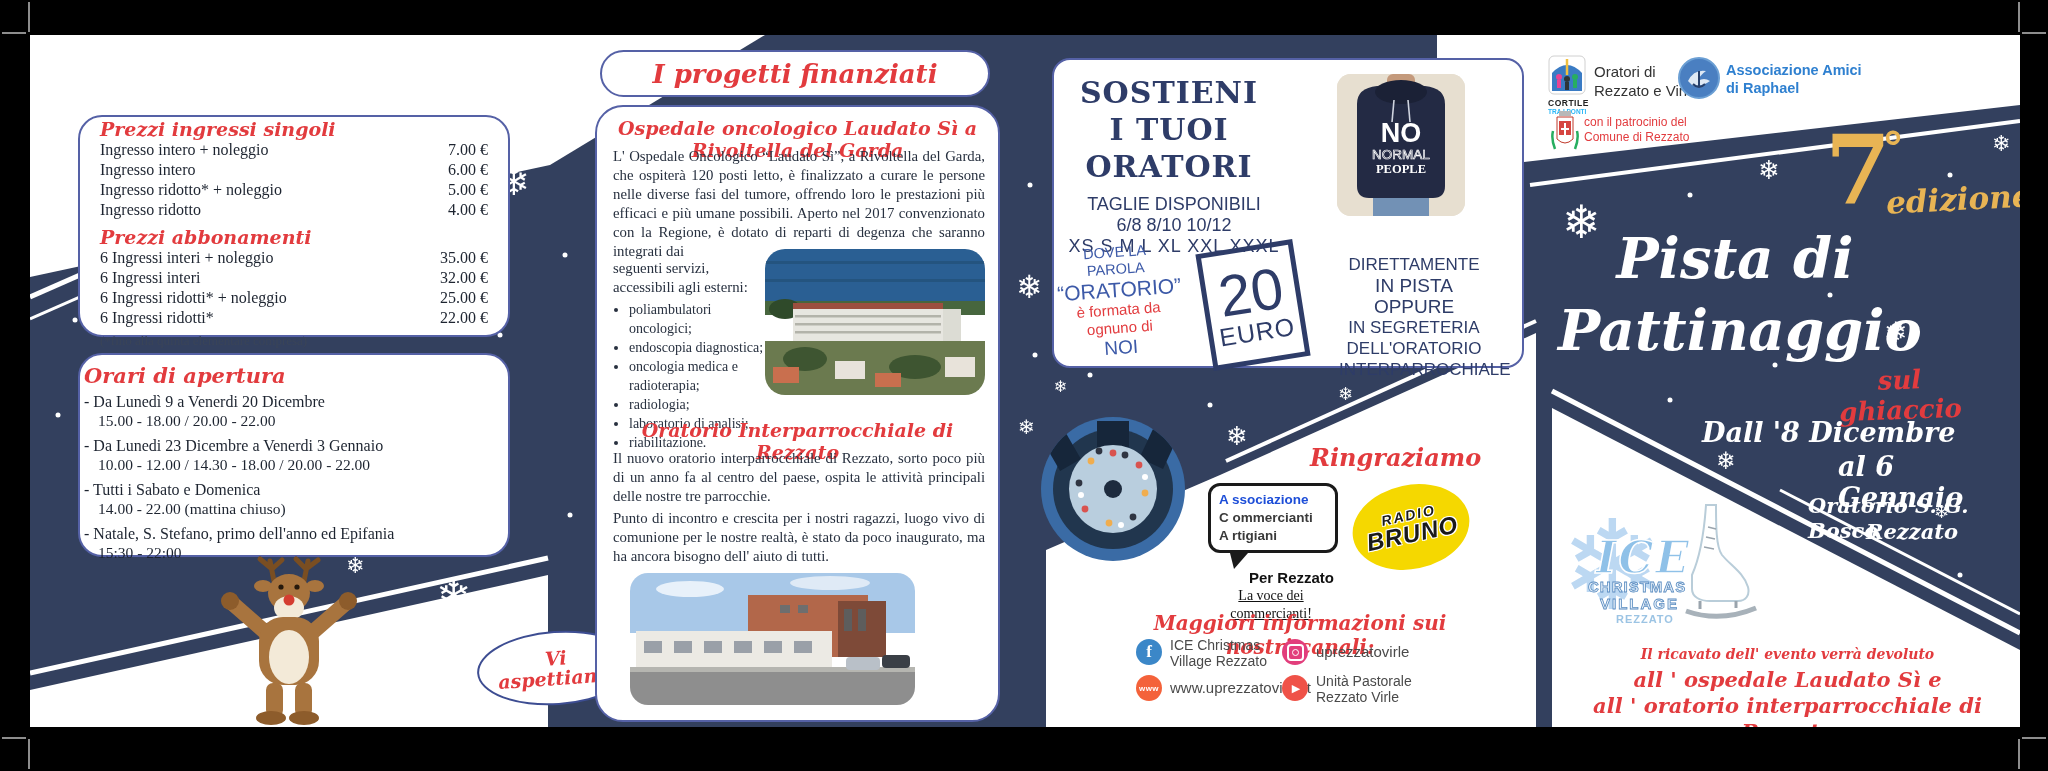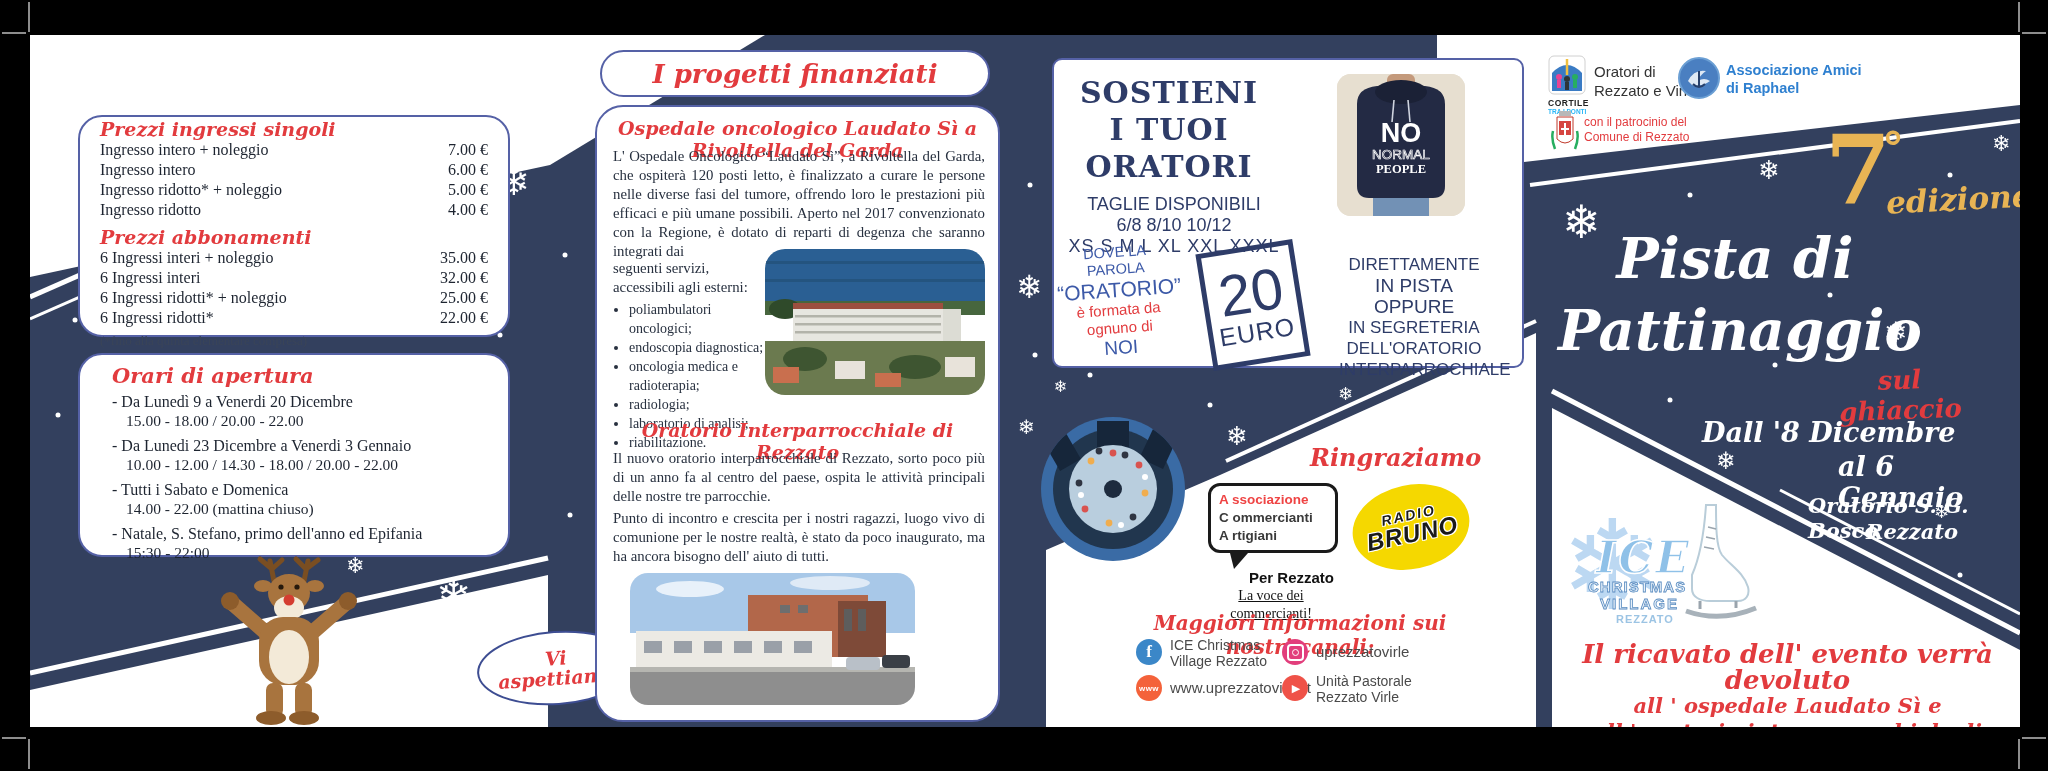--- a/index.html
+++ b/index.html
@@ -118,21 +118,21 @@
           <span>6 Ingressi ridotti* + noleggio</span>
           <span>25.00 €</span>
         </div>
       <div class="price-row">
           <span>6 Ingressi ridotti*</span>
           <span>22.00 €</span>
         </div>
       <div style="font:13px/17px 'Liberation Serif',serif;color:#3a4458;margin-top:4px">(*fino alla quinta elementare compresa)</div>
     </div>
 
-    <div class="wbox" style="left:48px;top:318px;width:432px;height:204px;padding:8px 32px">
+    <div class="wbox" style="left:48px;top:318px;width:432px;height:204px;padding:8px 4px">
       <div class="sec-head" style="font-size:21px;margin-bottom:4px">Orari di apertura</div>
       <div style="margin-bottom:6px">
         <div class="hours-days">- Da Lunedì 9 a Venerdi 20 Dicembre</div>
         <div class="hours-times">15.00 - 18.00 / 20.00 - 22.00</div>
       </div>
       <div style="margin-bottom:6px">
         <div class="hours-days">- Da Lunedi 23 Dicembre a Venerdi 3 Gennaio</div>
         <div class="hours-times">10.00 - 12.00 / 14.30 - 18.00 / 20.00 - 22.00</div>
       </div>
       <div style="margin-bottom:6px">
@@ -242,21 +242,21 @@
           <rect x="134" y="68" width="18" height="12" fill="#9aa0a8"></rect>
           <rect x="164" y="68" width="18" height="12" fill="#9aa0a8"></rect>
           <rect x="0" y="96" width="285" height="36" fill="#8e8e8e"></rect>
           <rect x="0" y="94" width="285" height="5" fill="#b5b5b0"></rect>
           <rect x="216" y="84" width="34" height="13" rx="4" fill="#b9c0c8"></rect>
           <rect x="252" y="82" width="28" height="13" rx="4" fill="#3a3f46"></rect>
         </svg>
       </div>
     </div>
 
-    <div class="wbox" style="left:1022px;top:23px;width:472px;height:310px;border-radius:10px">
+    <div class="wbox" style="left:1022px;top:23px;width:472px;height:310px;border-radius:18px">
       <div class="abs" style="left:10px;top:14px;width:210px">
         <div class="sost-line">SOSTIENI</div>
         <div class="sost-line">I TUOI</div>
         <div class="sost-line">ORATORI</div>
       </div>
       <div class="abs" style="left:10px;top:134px;width:220px">
         <div class="hand" style="font-size:18px;line-height:21px">TAGLIE DISPONIBILI</div>
         <div class="hand" style="font-size:18px;line-height:21px">6/8 8/10 10/12</div>
         <div class="hand" style="font-size:18px;line-height:21px;letter-spacing:1px">XS S M L XL XXL XXXL</div>
       </div>
@@ -325,21 +325,21 @@
             <circle cx="104" cy="60" r="3"></circle>
             <circle cx="80" cy="108" r="3"></circle>
           </g>
       </svg>
     </div>
 
     <div class="abs script t-red" style="left:1280px;top:408px;width:170px;text-align:center;font-size:24px">Ringraziamo</div>
 
     <div class="abs" style="left:1178px;top:448px;width:130px">
       <div style="background:#fff;border:3px solid #1a1a1a;border-radius:12px;padding:5px 8px;width:108px">
-        <div style="font:600 13.5px/18px 'Liberation Sans',sans-serif;color:#ef4444">A ssociazione</div>
+        <div style="font:600 13.5px/18px 'Liberation Sans',sans-serif;color:#1d4ed8">A ssociazione</div>
         <div style="font:600 13.5px/18px 'Liberation Sans',sans-serif;color:#3a3a3a">C ommercianti</div>
         <div style="font:600 13.5px/18px 'Liberation Sans',sans-serif;color:#3a3a3a">A rtigiani</div>
       </div>
       <div style="width:0;height:0;border-left:4px solid transparent;border-right:14px solid transparent;border-top:16px solid #1a1a1a;margin-left:22px"></div>
       <div style="font:700 15px/18px 'Liberation Sans',sans-serif;color:#111;text-align:right;width:126px">Per  Rezzato</div>
       <div style="font:14px/18px 'Liberation Serif',serif;color:#111;text-decoration:underline;text-align:center;width:126px">La voce dei commercianti!</div>
     </div>
 
     <div class="abs flexc" style="left:1322px;top:450px;width:118px;height:84px;background:#f5d800;border-radius:50%;transform:rotate(-12deg);flex-direction:column">
       <div style="font:900 14px/14px 'Liberation Sans',sans-serif;font-style:italic;color:#1a1a1a;letter-spacing:2px;text-shadow:-1px -1px 0 #fff,1px -1px 0 #fff,-1px 1px 0 #fff,1px 1px 0 #fff">RADIO</div>
@@ -443,21 +443,21 @@
         <line x1="22" y1="22" x2="30" y2="24" stroke="#9aa4ad" stroke-width="1.5"></line>
         <line x1="20" y1="32" x2="29" y2="34" stroke="#9aa4ad" stroke-width="1.5"></line>
         <line x1="18" y1="42" x2="28" y2="44" stroke="#9aa4ad" stroke-width="1.5"></line>
         <line x1="14" y1="96" x2="14" y2="104" stroke="#9aa4ad" stroke-width="3"></line>
         <line x1="50" y1="96" x2="50" y2="103" stroke="#9aa4ad" stroke-width="3"></line>
         <path d="M0,106 Q34,118 70,103" stroke="#a8b2ba" stroke-width="5" fill="none"></path>
       </g>
     </svg>
 
     <div class="abs" style="left:1525px;top:606px;width:465px;text-align:center">
-      <div class="script t-red" style="font-size:26px;line-height:26px">Il ricavato dell' evento verrà devoluto</div>
+      <div class="script t-red" style="font-size:14px;line-height:26px">Il ricavato dell' evento verrà devoluto</div>
       <div class="script t-red" style="font-size:21px;line-height:26px">all ' ospedale  Laudato Sì  e</div>
       <div class="script t-red" style="font-size:21px;line-height:26px">all ' oratorio interparrocchiale di Rezzato</div>
     </div>
 
   </div>
 
   <div class="mark" style="left:28px;top:2px;width:2px;height:30px"></div>
   <div class="mark" style="left:2px;top:32px;width:24px;height:2px"></div>
   <div class="mark" style="left:2018px;top:2px;width:2px;height:30px"></div>
   <div class="mark" style="left:2022px;top:32px;width:24px;height:2px"></div>

